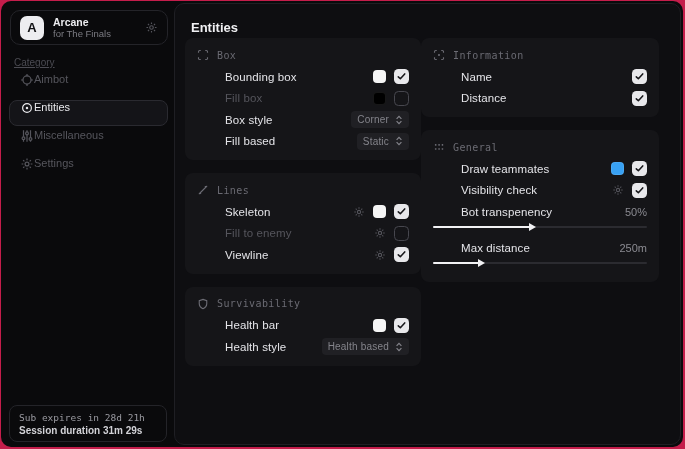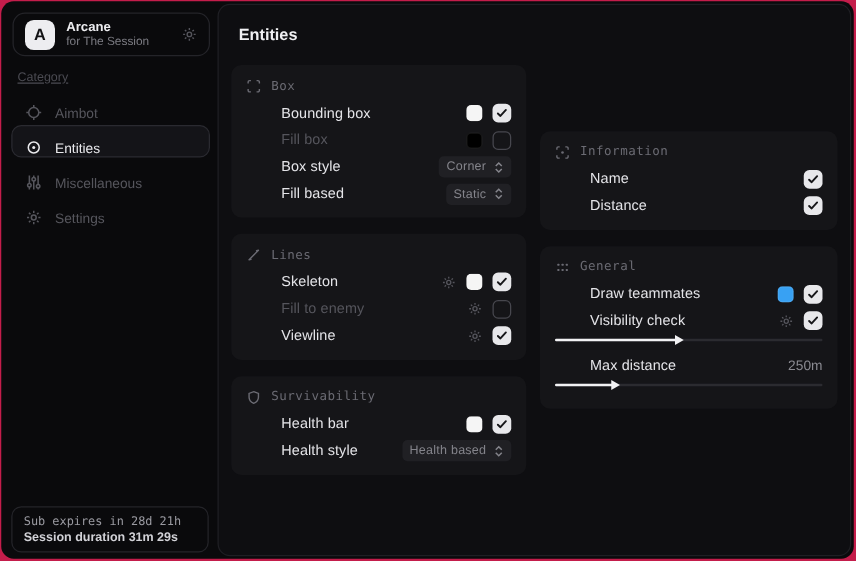--- a/index.html
+++ b/index.html
@@ -25,40 +25,40 @@
     width:24px; height:24px; border-radius:7px; background:#ededf0;
     color:#121214; font-weight:bold; font-size:13px;
     display:flex; align-items:center; justify-content:center; flex:none;
   }
   .app-name  { font-size:10.5px; font-weight:bold; color:#ececef; line-height:12px; }
   .app-sub   { font-size:9.5px;  color:#7c7c83; line-height:11px; }
   .logo-gear { margin-left:auto; color:#55555c; display:flex; }
   .category  { position:absolute; left:13px; top:56px; font-size:10px; color:#4b4b52;text-decoration:underline; }
   .nav { position:absolute; left:8px; right:6px; top:71px; display:flex; flex-direction:column; gap:2px; }
   .nav-item {
-    height:26px; display:flex; align-items:flex-end; gap:10px; padding:0 10px;
+    height:26px; display:flex; align-items:flex-start; padding:0 10px;
     border-radius:8px; color:#56565d; font-size:11px; border:1px solid transparent;
     cursor:pointer;
   }
   .nav-item.active { background:#141418; border-color:#2a2a30; color:#e9e9ec; }
   .nav-item .nicon { display:flex; flex:none; }
   .subbox {
     position:absolute; left:8px; bottom:5px; width:158px; height:37px;
     border:1px solid #242429; border-radius:8px; padding:4px 9px;
     display:flex; flex-direction:column; justify-content:center; gap:2px;
   }
   .sub1 { font-family:"DejaVu Sans Mono", monospace; font-size:9.5px; color:#9a9aa1; white-space:nowrap; }
   .sub2 { font-size:10px; font-weight:bold; color:#d2d2d7; white-space:nowrap; }
   
   .main {
     position:absolute; left:173px; top:2px; right:2px; bottom:2px;
     background:#0e0e11; border:1px solid #1f1f24; border-radius:10px;
   }
   .main-title { position:absolute; left:16px; top:16px; font-size:13px; font-weight:bold; color:#f0f0f3; }
-  .columns { position:absolute; left:10px; top:48px; right:8px; display:flex; gap:11px;align-items:center; }
+  .columns { position:absolute; left:10px; top:34px; right:8px; display:flex; gap:0; }
   .col-left  { width:236px; flex:none; }
   .col-right { width:238px; flex:none; }
   .card { background:#151518; border-radius:8px; padding:9px 12px 8px; margin-bottom:13px; }
   .card-header {
     display:flex; align-items:center; gap:8px; height:16px; margin-bottom:3px;
     color:#6b6b73; font-family:"DejaVu Sans Mono", monospace; font-size:10px; letter-spacing:.4px;
   }
   .card-header .hicon { display:flex; flex:none; }
   .row { display:flex; align-items:center; height:21.5px; }
   .row-label { flex:1; font-size:11.5px; color:#e4e4e8; font-weight:500; letter-spacing:.1px;padding-left:28px; }
@@ -92,21 +92,21 @@
 <body>
 
 <div class="window">
 
   <div class="sidebar">
 
     <div class="logo-card">
       <div class="logo-mark">A</div>
       <div>
         <div class="app-name">Arcane</div>
-        <div class="app-sub">for The Session</div>
+        <div class="app-sub">for The Finals</div>
       </div>
       <span class="logo-gear">
         <svg width="13" height="13" viewBox="0 0 16 16" fill="none" stroke="currentColor" stroke-width="1.4">
           <circle cx="8" cy="8" r="2.2"></circle>
           <path d="M8 1.8v2M8 12.2v2M1.8 8h2M12.2 8h2M3.6 3.6l1.4 1.4M11 11l1.4 1.4M12.4 3.6L11 5M5 11l-1.4 1.4"></path>
         </svg>
       </span>
     </div>
 
     <div class="category">Category</div>
@@ -374,20 +374,24 @@
                     <path d="M8 1.8v2M8 12.2v2M1.8 8h2M12.2 8h2M3.6 3.6l1.4 1.4M11 11l1.4 1.4M12.4 3.6L11 5M5 11l-1.4 1.4"></path>
                   </svg>
               </span>
               <span class="checkbox checked">
                 <svg width="9" height="9" viewBox="0 0 14 14" fill="none" stroke="#17171a" stroke-width="2.4" stroke-linecap="round" stroke-linejoin="round">
                     <path d="M2 7.5l3.2 3L12 3"></path>
                   </svg>
               </span>
             </span>
           </div>
+          <div class="row">
+            <span class="row-label">Bot transpenency</span>
+            <span class="row-value">50%</span>
+          </div>
           <div class="slider">
             <span class="slider-track"></span>
             <span class="slider-fill" style="width: 46%;"></span>
             <span class="slider-thumb" style="left: 46%;"></span>
           </div>
           <div class="row">
             <span class="row-label">Max distance</span>
             <span class="row-value">250m</span>
           </div>
           <div class="slider">

